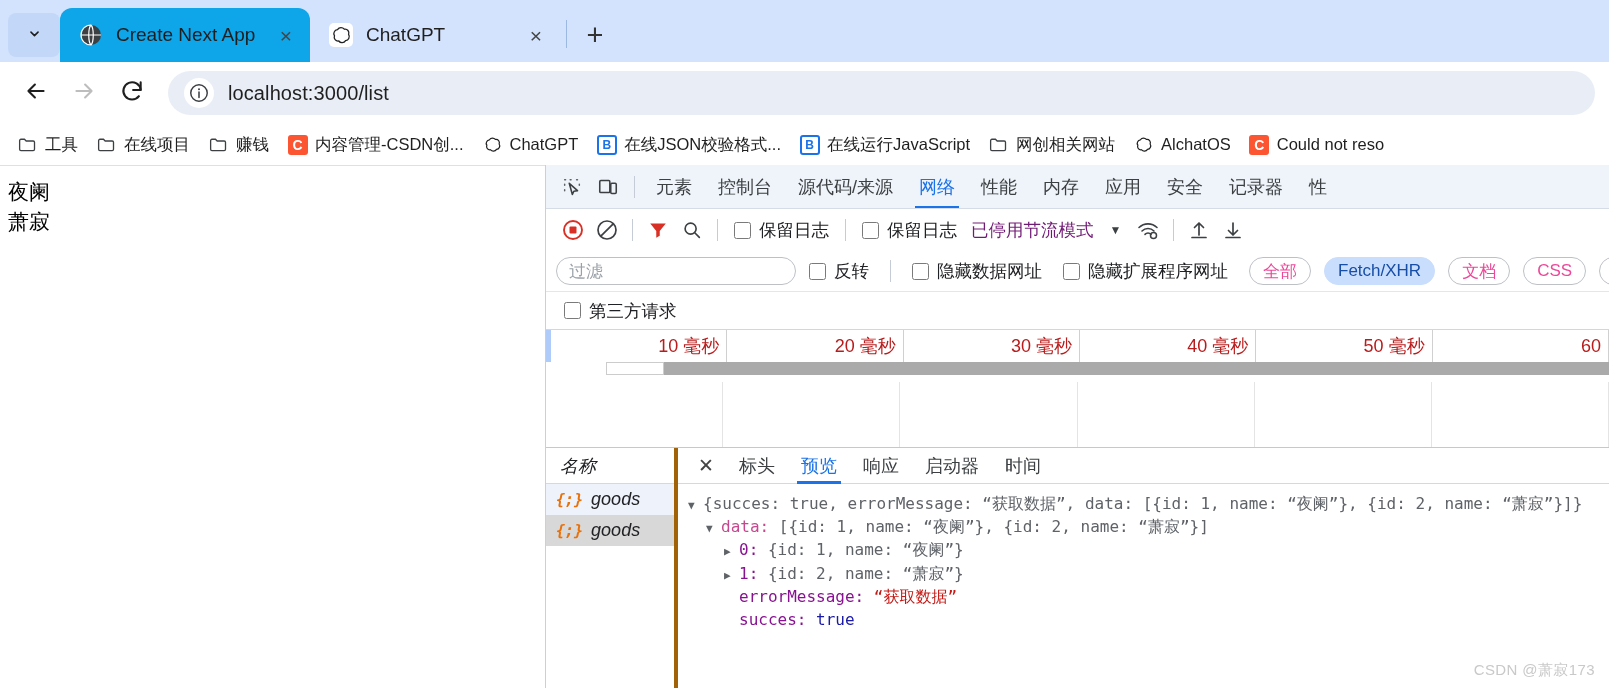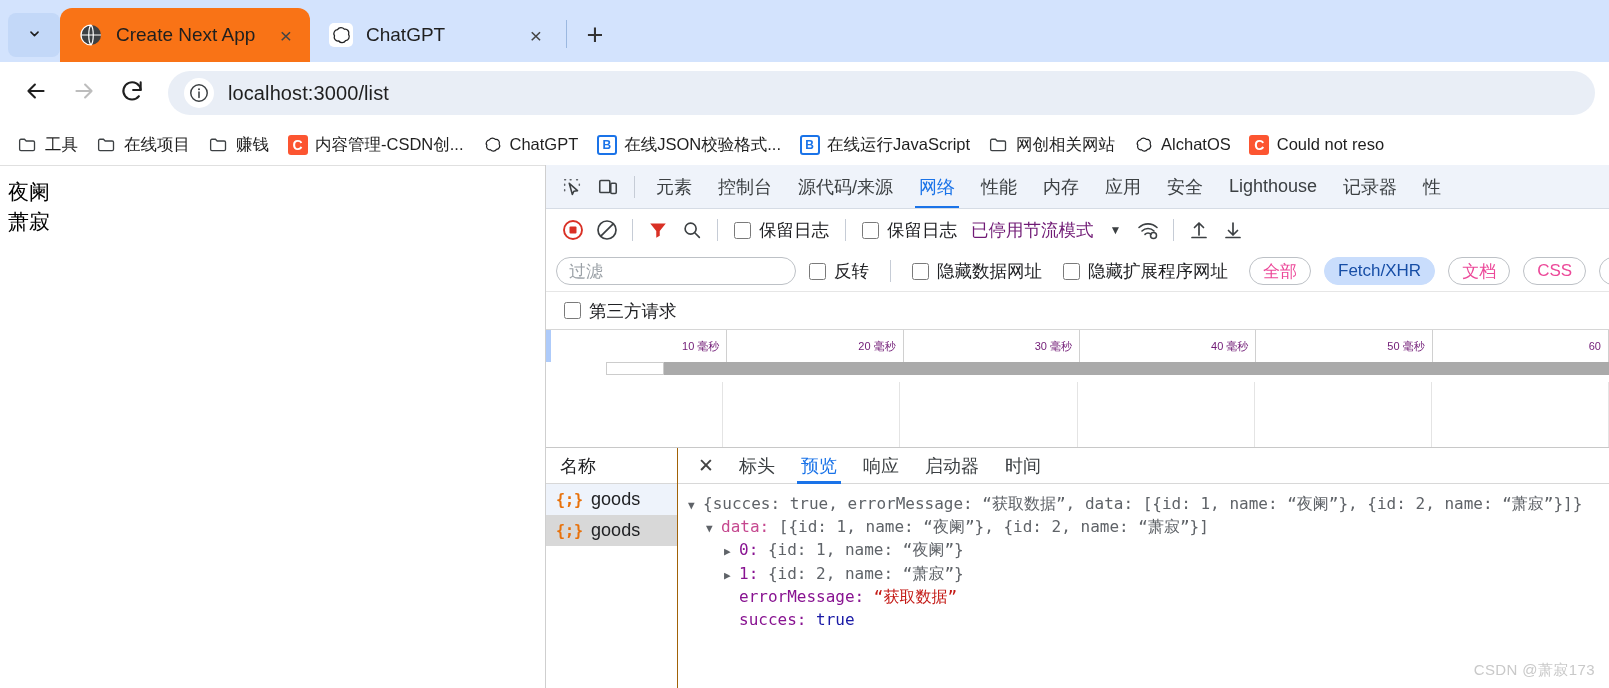--- a/index.html
+++ b/index.html
@@ -23,21 +23,21 @@
     border-radius: 8px; background: #c3d8f8; cursor: pointer;
   }
   .chev { font-size: 17px; color: #1f1f1f; line-height: 1; }
 
   .tab {
     height: 54px; display: flex; align-items: center;
     padding: 0 10px 0 18px; gap: 12px; cursor: pointer;
     position: relative; min-width: 250px;
   }
   .tab.active {
-    background: #f97316; border-radius: 12px 12px 0 0;
+    background: #0ea5e9; border-radius: 12px 12px 0 0;
   }
   .tab-fav { width: 26px; height: 26px; display: flex; align-items: center; justify-content: center; flex: 0 0 auto;}
   .tab-title {
     font-size: 19px; color: #1f1f1f; white-space: nowrap;
     overflow: hidden; text-overflow: ellipsis; flex: 1 1 auto;
   }
   .tab.active .tab-title { color: #1f1f1f; }
   .tab-close { font-size: 21px; color: #444; width: 28px; text-align: center; cursor: pointer; line-height:1;}
   .tab-sep { width: 1px; height: 28px; background: #9bb8e0; margin: 0 6px 14px 6px; }
   .newtab {
@@ -158,30 +158,30 @@
   .timeline {
     height: 118px; border-top: 1px solid #d6d6d6; position: relative;
     background: #fff; display: flex; flex-direction: column;
   }
   .ruler { height: 32px; display: flex; position: relative; }
   .ruler-mark {
     flex: 1; border-right: 1px solid #d0d0d0; position: relative;
     display: flex; align-items: center; justify-content: flex-end;
     padding-right: 7px;
   }
-  .ruler-mark span { font-size: 11px; color: #701a75; text-align: right; }
+  .ruler-mark span { font-size: 18px; color: #b91c1c; text-align: right; }
   .ruler-left { width: 5px; background: #aecbfa; flex: 0 0 auto; }
   .overview-band { height: 20px; position: relative; padding: 0 0 0 60px; }
   .overview-bar { height: 13px; background: #aaa; margin-left: 0; }
   .overview-bar-head { width: 58px; height: 13px; background: #fff; border: 1px solid #ccc; position:absolute; left:60px; top:0;}
   .timeline-grid { flex: 1; display: flex; }
   .timeline-grid > div { flex: 1; border-right: 1px solid #e4e4e4; }
 
   .dt-bottom { flex: 1; display: flex; border-top: 1px solid #c8c8c8; overflow: hidden; }
-  .req-list { width: 132px; border-right: 1px solid #a16207; background: #fff; flex: 0 0 auto;}
+  .req-list { width: 132px; border-right: 4px solid #a16207; background: #fff; flex: 0 0 auto; font-style: italic;}
   .req-head {
     height: 36px; display: flex; align-items: center; padding-left: 14px;
     font-size: 18px; color: #202124; border-bottom: 1px solid #d8d8d8;
   }
   .req-row {
     height: 31px; display: flex; align-items: center; gap: 8px;
     padding-left: 10px; cursor: pointer; font-size: 18px; color: #202124;
   }
   .req-row.sel { background: #d8d8d8; }
   .req-row.alt { background: #eef3fb; }
@@ -397,21 +397,20 @@
         </div>
         <div class="dt-vsep"></div>
         <div class="dt-tab">元素</div>
         <div class="dt-tab">控制台</div>
         <div class="dt-tab">源代码/来源</div>
         <div class="dt-tab active">网络</div>
         <div class="dt-tab">性能</div>
         <div class="dt-tab">内存</div>
         <div class="dt-tab">应用</div>
         <div class="dt-tab">安全</div>
-        <div class="dt-tab">Lighthouse</div>
         <div class="dt-tab">记录器</div>
         <div class="dt-tab">性</div>
       </div>
 
       <div class="dt-toolbar">
         <div class="tb-ico">
           <svg width="24" height="24" viewBox="0 0 24 24">
               <circle cx="12" cy="12" r="9" fill="none" stroke="#d93025" stroke-width="1.9"></circle>
               <rect x="8.5" y="8.5" width="7" height="7" rx="1" fill="#d93025"></rect>
             </svg>

